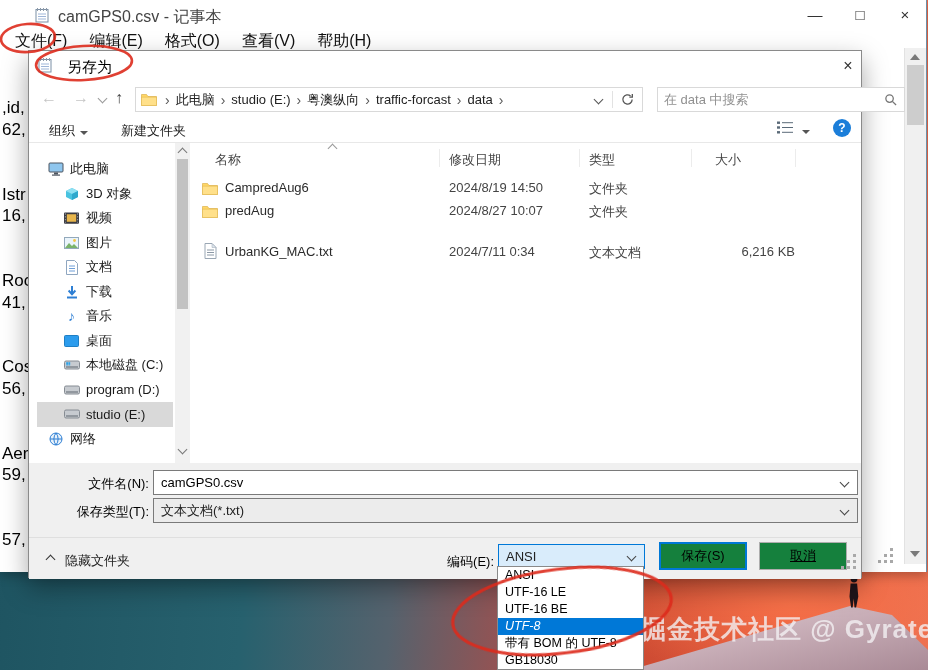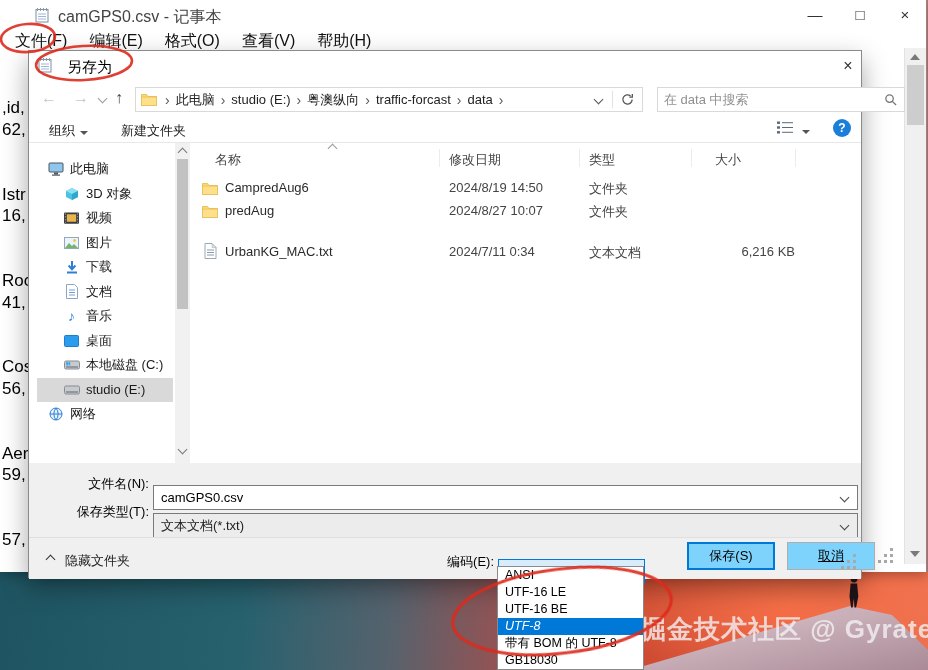--- a/index.html
+++ b/index.html
@@ -50,26 +50,26 @@
   .side-item{height:24.5px;display:flex;align-items:center;font-size:13px;color:#1a1a1a;}
   .side-item.root{padding-left:10px;}
   .side-item.child{padding-left:26px;}
   .side-item.sel{background:#d9d9d9;}
   .si{width:17px;height:16px;margin-right:6px;display:flex;align-items:center;justify-content:center;flex:none;}
   .side-scroll{left:146px;top:0;width:15px;height:320px;background:#f1f1f1;}
   .side-thumb{left:2px;top:16px;width:11px;height:150px;background:#c2c2c2;}
   .hdr{font-size:13px;color:#444;}
   .cell{font-size:13px;color:#2b2b2b;white-space:nowrap;}
   .vline{width:1px;background:#ececec;}
-  .combo{border:1px solid #7a7a7a;background:#fff;box-sizing:border-box;display:flex;align-items:center;font-size:13px;margin-top:15px;}
+  .combo{border:1px solid #7a7a7a;background:#fff;box-sizing:border-box;display:flex;align-items:center;font-size:13px;}
   .combo .val{flex:1;padding:0 7px;white-space:nowrap;overflow:hidden;}
   .combo .chev{margin-right:9px;border-color:#444;}
   .label-r{text-align:right;font-size:13px;color:#000;}
   .footer{left:0;top:486px;width:832px;height:41px;background:#f0f0f0;border-top:1px solid #dfdfdf;}
-  .btn{box-sizing:border-box;background:#7dd3fc;font-size:13px;display:flex;align-items:center;justify-content:center;color:#000;margin-left:28px;}
+  .btn{box-sizing:border-box;background:#15803d;font-size:13px;display:flex;align-items:center;justify-content:center;color:#000;}
   .btn.default{border:2px solid #0078d7;}
   .btn.normal{border:1px solid #adadad;}
   .enc-combo{background:#d9ecfb;border:1px solid #0078d7;}
   
   .enc-menu{left:497px;top:566px;width:147px;z-index:20;background:#fff;border:1px solid #8a8a8a;box-sizing:border-box;}
   .enc-item{height:17px;line-height:17px;padding-left:7px;font-size:12.5px;color:#000;white-space:nowrap;}
   .enc-item.sel{background:#0078d7;color:#fff;font-style:italic;}
   .overlay{left:0;top:0;width:928px;height:670px;z-index:30;pointer-events:none;}
 </style>
 </head>
@@ -251,35 +251,35 @@
             <svg width="15" height="12" viewBox="0 0 15 12">
               <rect x=".5" y=".5" width="14" height="11" fill="#eaf4fb" stroke="#93a9bb"></rect>
               <circle cx="10.5" cy="3.5" r="1.4" fill="#f4c542"></circle>
               <path d="M1 11l4-5 3 3 2-2 4 4z" fill="#79b36a"></path>
             </svg>
           </span>
         <span>图片</span>
       </div>
       <div class="side-item child">
         <span class="si">
+            <svg width="12" height="15" viewBox="0 0 12 15">
+              <path d="M.5.5h8l3 3v11H.5z" fill="#fff" stroke="#8fa6c0"></path>
+              <path d="M3 6h6M3 8.5h6M3 11h6" stroke="#6f9fd8"></path>
+            </svg>
+          </span>
+        <span>文档</span>
+      </div>
+      <div class="side-item child">
+        <span class="si">
             <svg width="14" height="14" viewBox="0 0 14 14">
               <path d="M7 1v7M3.6 5.5L7 9.2l3.4-3.7" stroke="#2e7fd4" stroke-width="2" fill="none"></path>
               <path d="M2 12.5h10" stroke="#2e7fd4" stroke-width="2"></path>
             </svg>
           </span>
         <span>下载</span>
-      </div>
-      <div class="side-item child">
-        <span class="si">
-            <svg width="12" height="15" viewBox="0 0 12 15">
-              <path d="M.5.5h8l3 3v11H.5z" fill="#fff" stroke="#8fa6c0"></path>
-              <path d="M3 6h6M3 8.5h6M3 11h6" stroke="#6f9fd8"></path>
-            </svg>
-          </span>
-        <span>文档</span>
       </div>
       <div class="side-item child">
         <span class="si" style="color:#2e7fd4;font-size:14px;font-weight:700;">♪</span>
         <span>音乐</span>
       </div>
       <div class="side-item child">
         <span class="si">
             <svg width="15" height="12" viewBox="0 0 15 12">
               <rect x=".5" y=".5" width="14" height="11" rx="1" fill="#2c9ced" stroke="#1f7fc4"></rect>
             </svg>
@@ -293,20 +293,29 @@
               <rect x="2" y="6.2" width="12" height="1.6" fill="#868c93"></rect>
               <g fill="#2ea3e8">
                 <rect x="2.2" y="2.2" width="1.8" height="1.8"></rect>
                 <rect x="4.4" y="2.2" width="1.8" height="1.8"></rect>
                 <rect x="2.2" y="4.2" width="1.8" height="1.2"></rect>
                 <rect x="4.4" y="4.2" width="1.8" height="1.2"></rect>
               </g>
             </svg>
           </span>
         <span>本地磁盘 (C:)</span>
+      </div>
+      <div class="side-item child">
+        <span class="si">
+            <svg width="16" height="10" viewBox="0 0 16 10">
+              <rect x=".5" y="1" width="15" height="8" rx="1.5" fill="#c7cbd0" stroke="#868c93"></rect>
+              <rect x="2" y="6.2" width="12" height="1.6" fill="#868c93"></rect>
+            </svg>
+          </span>
+        <span>program (D:)</span>
       </div>
       <div class="side-item child sel">
         <span class="si">
             <svg width="16" height="10" viewBox="0 0 16 10">
               <rect x=".5" y="1" width="15" height="8" rx="1.5" fill="#c7cbd0" stroke="#868c93"></rect>
               <rect x="2" y="6.2" width="12" height="1.6" fill="#868c93"></rect>
             </svg>
           </span>
         <span>studio (E:)</span>
       </div>

